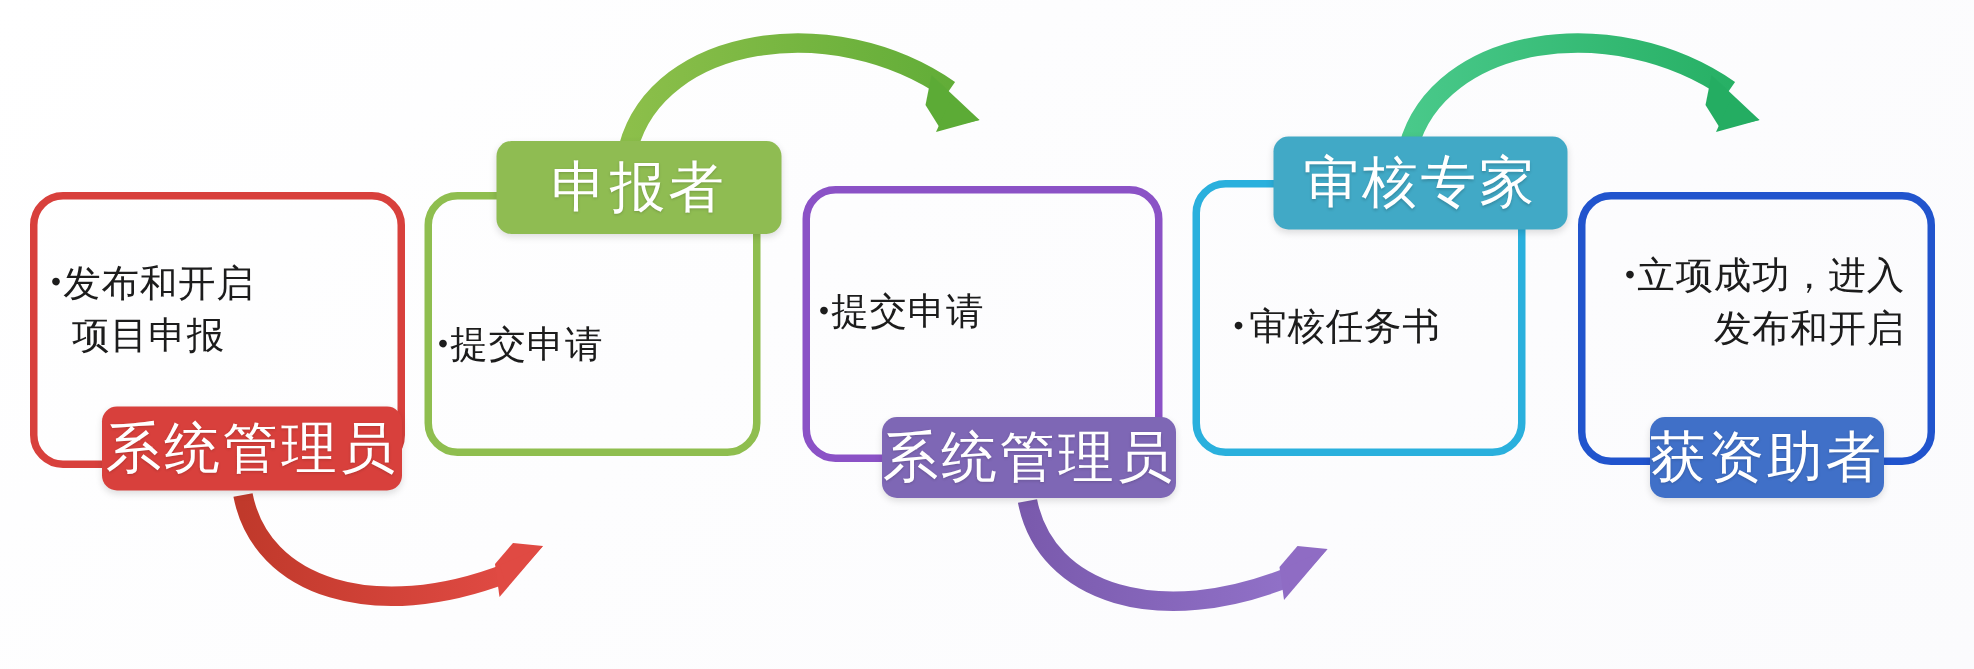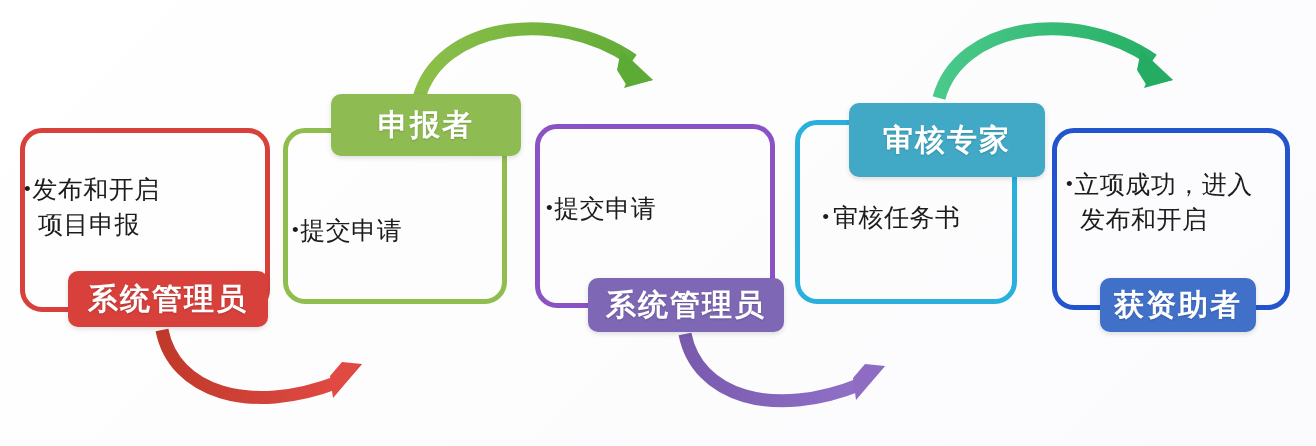--- a/index.html
+++ b/index.html
@@ -53,22 +53,22 @@
 
   
   .tag {
     position: absolute;
     box-sizing: border-box;
     border-radius: 10px;
     display: flex;
     align-items: center;
     justify-content: center;
     color: #ffffff;
-    font-weight: bold;
-    font-size: 30px;
+    font-weight: normal;
+    font-size: 37px;
     letter-spacing: 2px;
     text-shadow: 0 1px 2px rgba(0,0,0,0.18);
     box-shadow: 0 2px 5px rgba(0,0,0,0.13);
   }
 
   
   .arrow-svg {
     position: absolute;
     overflow: visible;
     pointer-events: none;
@@ -121,21 +121,21 @@
         <stop offset="0%" stop-color="#49c98a"></stop>
         <stop offset="100%" stop-color="#27b065"></stop>
       </linearGradient>
     </defs>
     <path d="M 14 96 C 34 22, 150 4, 228 58" fill="none" stroke="url(#gradTeal)" stroke-width="13" stroke-linecap="butt"></path>
     <polygon points="216,48 248,78 222,84 212,68" fill="#24ad62"></polygon>
     <polygon points="248,78 219,86 228,66" fill="#24ad62"></polygon>
   </svg>
 
   <div class="card" style="left:20px; top:128px; width:250px; height:184px; border-color:#d8403c;"></div>
-  <div class="card-body" style="left:24px; top:152px; width:228px; height:110px;">
+  <div class="card-body" style="left:34px; top:152px; width:228px; height:110px;">
     <span class="bullet-line"><span class="dot">•</span><span>发布和开启</span></span>
     <span class="bullet-line"><span class="cont">项目申报</span></span>
   </div>
   <div class="tag" style="left:68px; top:271px; width:200px; height:56px; background:#d8403c;">系统管理员</div>
 
   <div class="card" style="left:283px; top:128px; width:224px; height:176px; border-color:#8fbe4f;"></div>
   <div class="card-body" style="left:292px; top:190px; width:212px; height:82px;">
     <span class="bullet-line"><span class="dot">•</span><span>提交申请</span></span>
   </div>
   <div class="tag" style="left:331px; top:94px; width:190px; height:62px; background:#8fbc52;">申报者</div>
@@ -143,22 +143,22 @@
   <div class="card" style="left:535px; top:124px; width:240px; height:184px; border-color:#8b52c6;"></div>
   <div class="card-body" style="left:546px; top:168px; width:226px; height:82px;">
     <span class="bullet-line"><span class="dot">•</span><span>提交申请</span></span>
   </div>
   <div class="tag" style="left:588px; top:278px; width:196px; height:54px; background:#7e67b5;">系统管理员</div>
 
   <div class="card" style="left:795px; top:120px; width:222px; height:184px; border-color:#2ab0dd;"></div>
   <div class="card-body" style="left:820px; top:200px; width:200px; height:40px;font-family:Liberation Mono, monospace;">
     <span class="bullet-line"><span class="dot">•</span><span>审核任务书</span></span>
   </div>
-  <div class="tag" style="left:849px; top:91px; width:196px; height:74px; background:#41a9c6;margin-top:12px;">审核专家</div>
+  <div class="tag" style="left:849px; top:91px; width:196px; height:62px; background:#41a9c6;">审核专家</div>
 
   <div class="card" style="left:1052px; top:128px; width:238px; height:182px; border-color:#2154cd;"></div>
-  <div class="card-body" style="left:1066px; top:158px; width:232px; height:88px;">
+  <div class="card-body" style="left:1038px; top:158px; width:232px; height:88px;text-align:right;">
     <span class="bullet-line"><span class="dot">•</span><span>立项成功，进入</span></span>
     <span class="bullet-line"><span class="cont">发布和开启</span></span>
   </div>
   <div class="tag" style="left:1100px; top:278px; width:156px; height:54px; background:#4070c8;">获资助者</div>
 
 </div>
 
 </body></html>

